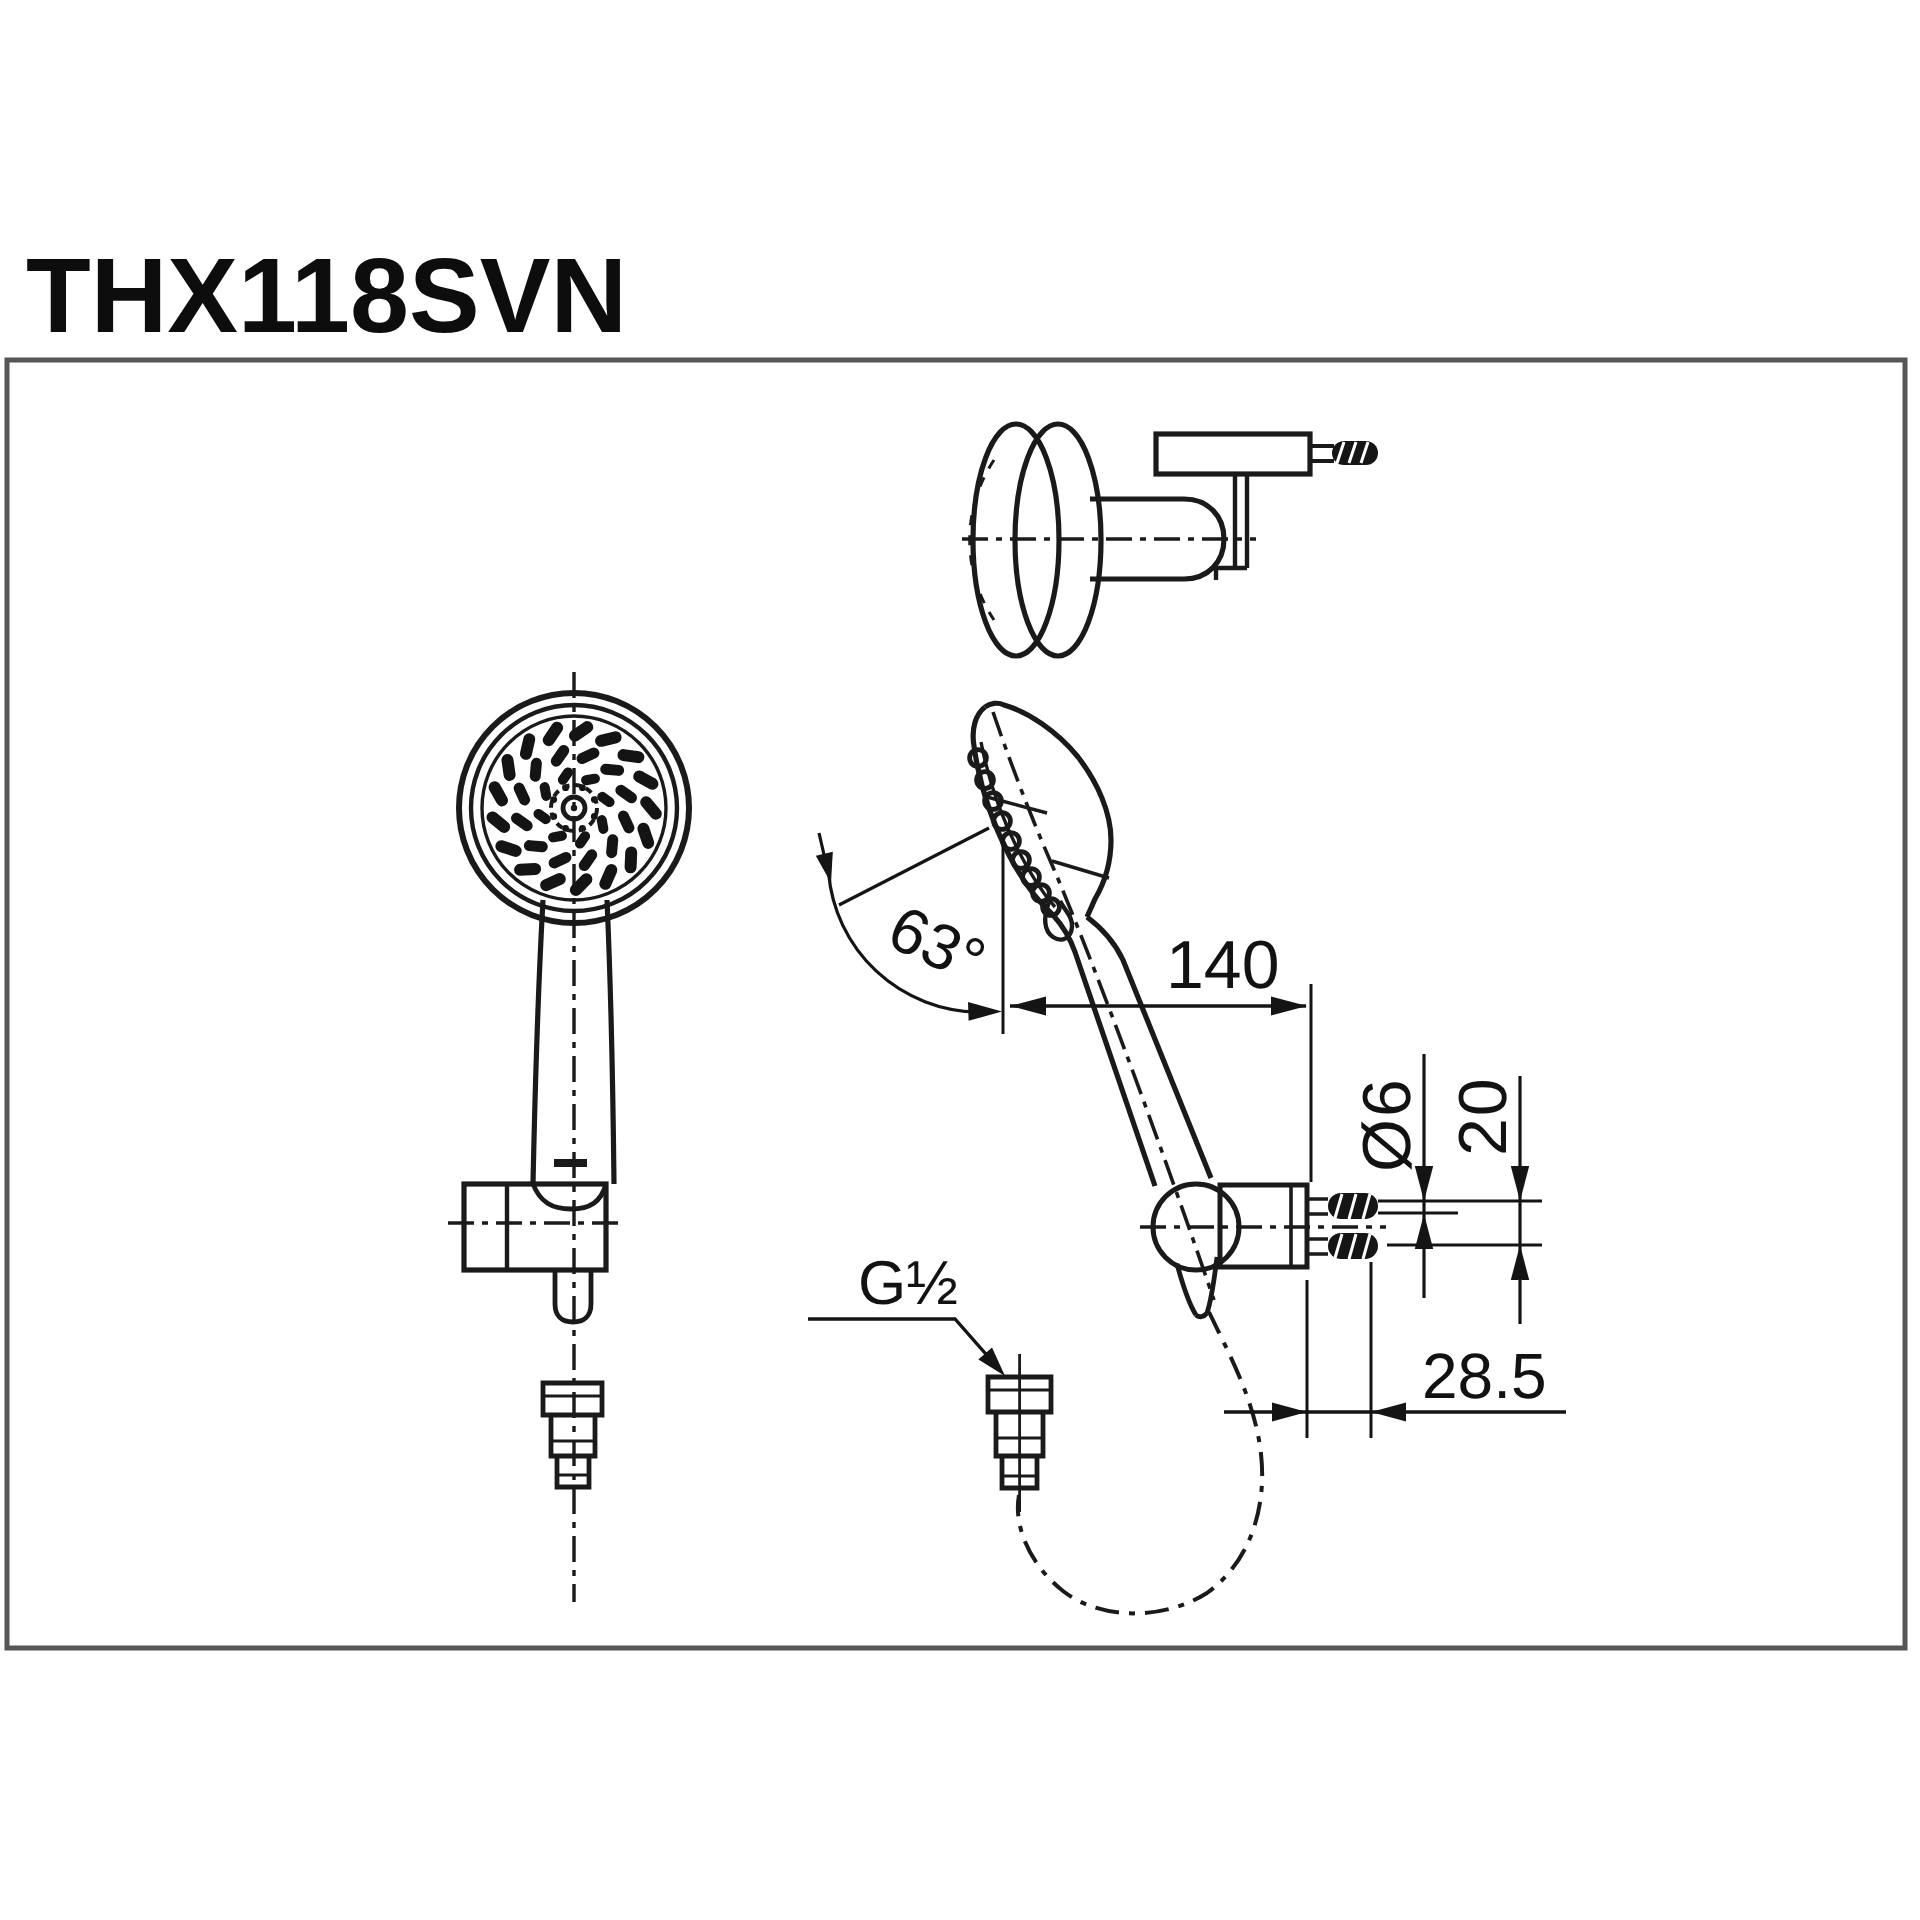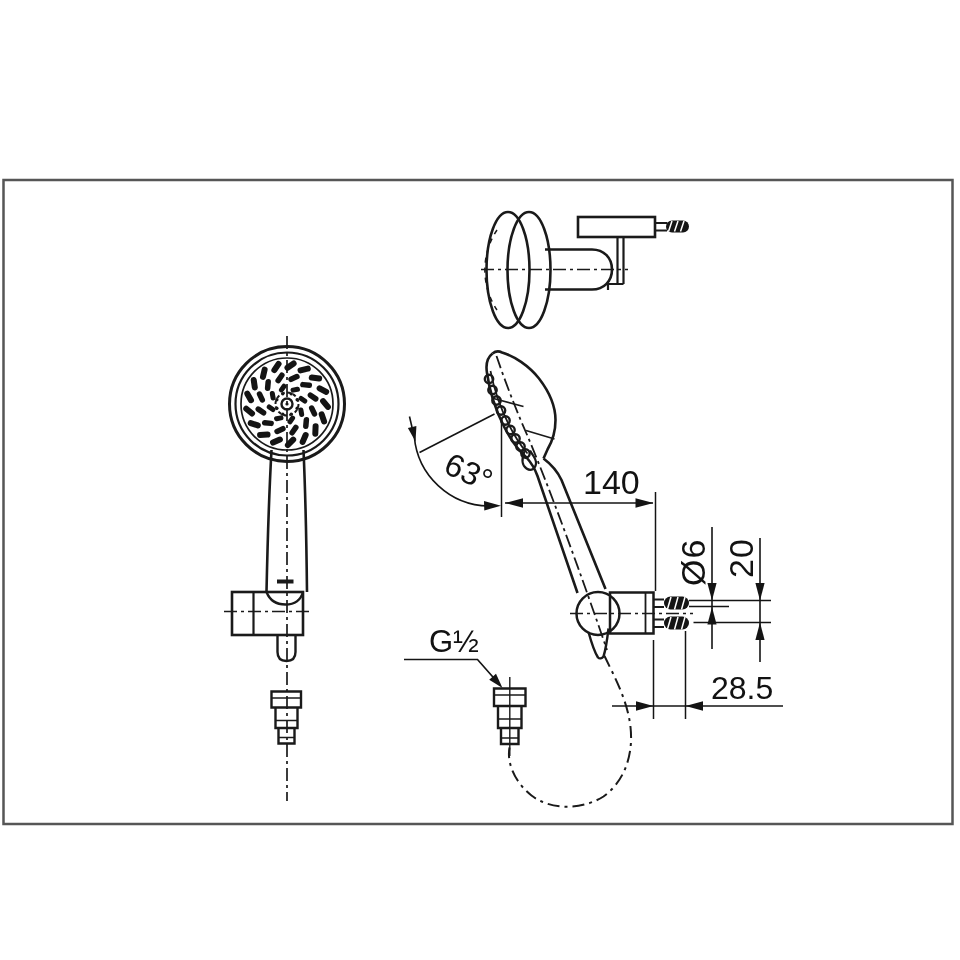--- a/index.html
+++ b/index.html
@@ -11,20 +11,21 @@
   svg text{fill:#121212;font-family:"Liberation Sans",sans-serif;}
   .ln{stroke:#1a1a1a;fill:none;}
   .dim{stroke:#141414;fill:none;}
   .ar{fill:#141414;stroke:none;}
 </style>
 </head>
 <body>
 
 <div class="page">
 
+  <div class="model-title">THX118SVN</div>
 
   <svg width="960" height="960" viewBox="0 0 960 960">
 
     <rect x="3.5" y="180" width="949" height="644" fill="#ffffff" stroke="#565656" stroke-width="2.5"></rect>
 
     <g>
       <ellipse class="ln" cx="508" cy="270" rx="21.5" ry="58" stroke-width="2.6"></ellipse>
       <ellipse class="ln" cx="529" cy="270" rx="21.5" ry="58" stroke-width="2.6"></ellipse>
       <path class="ln" d="M497 230 A72 72 0 0 0 497 310" stroke-width="1.5" stroke-dasharray="5 5"></path>
       <path class="ln" d="M545 249.5 H592 C604 249.5 612 258 612 269.5 C612 281 604 289.5 592 289.5 H545" stroke-width="2.6"></path>

